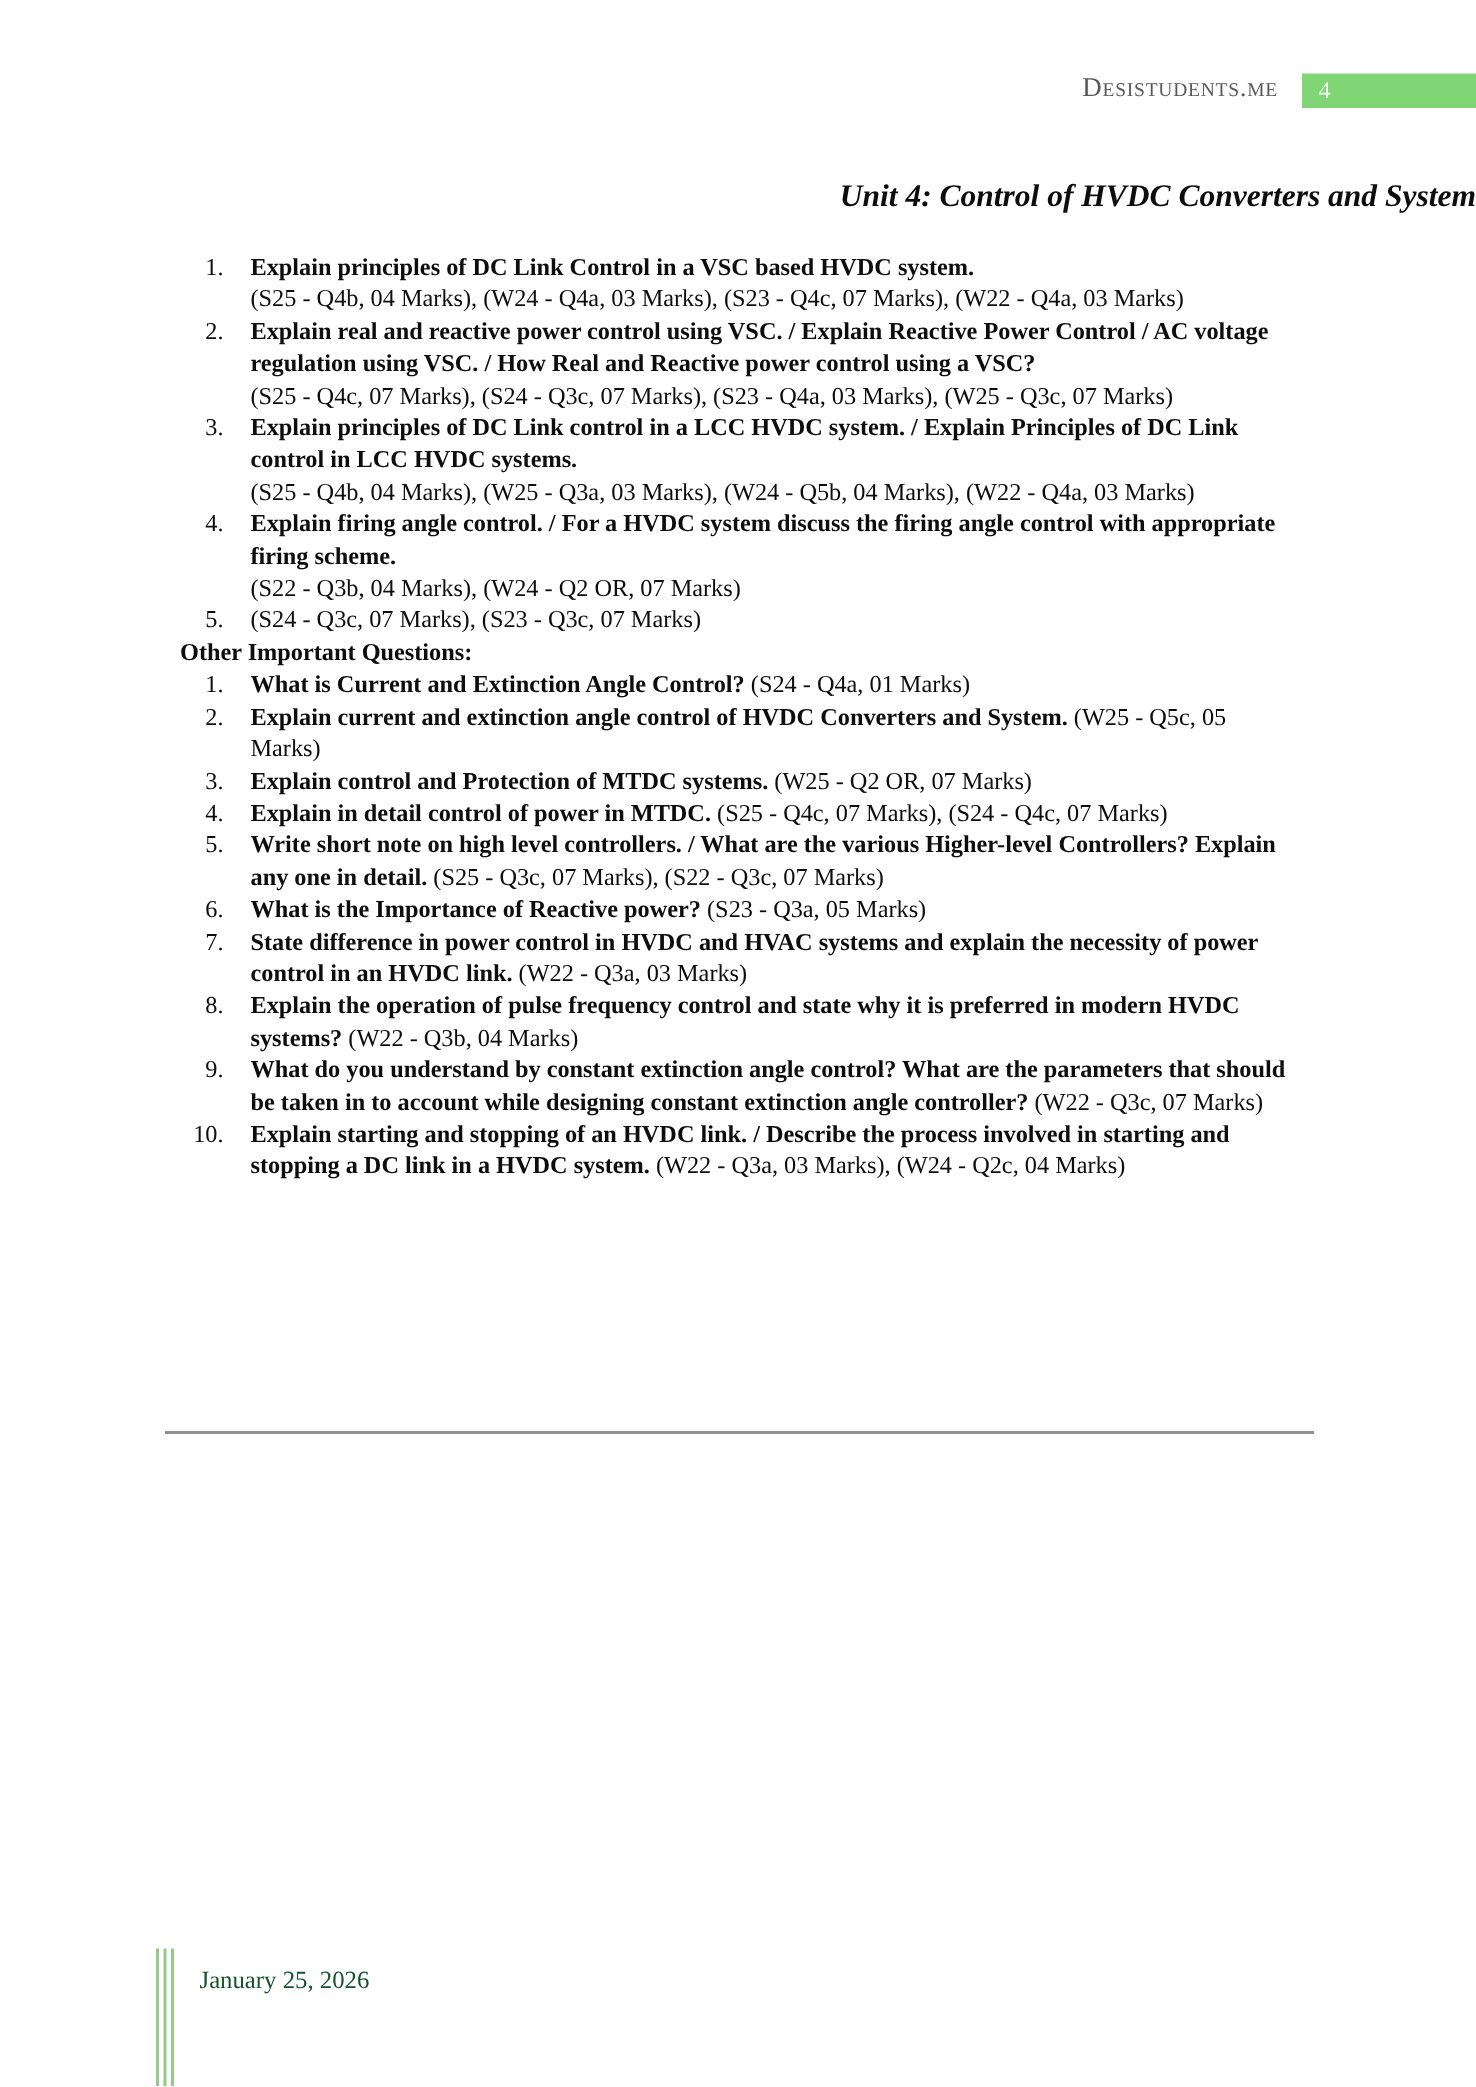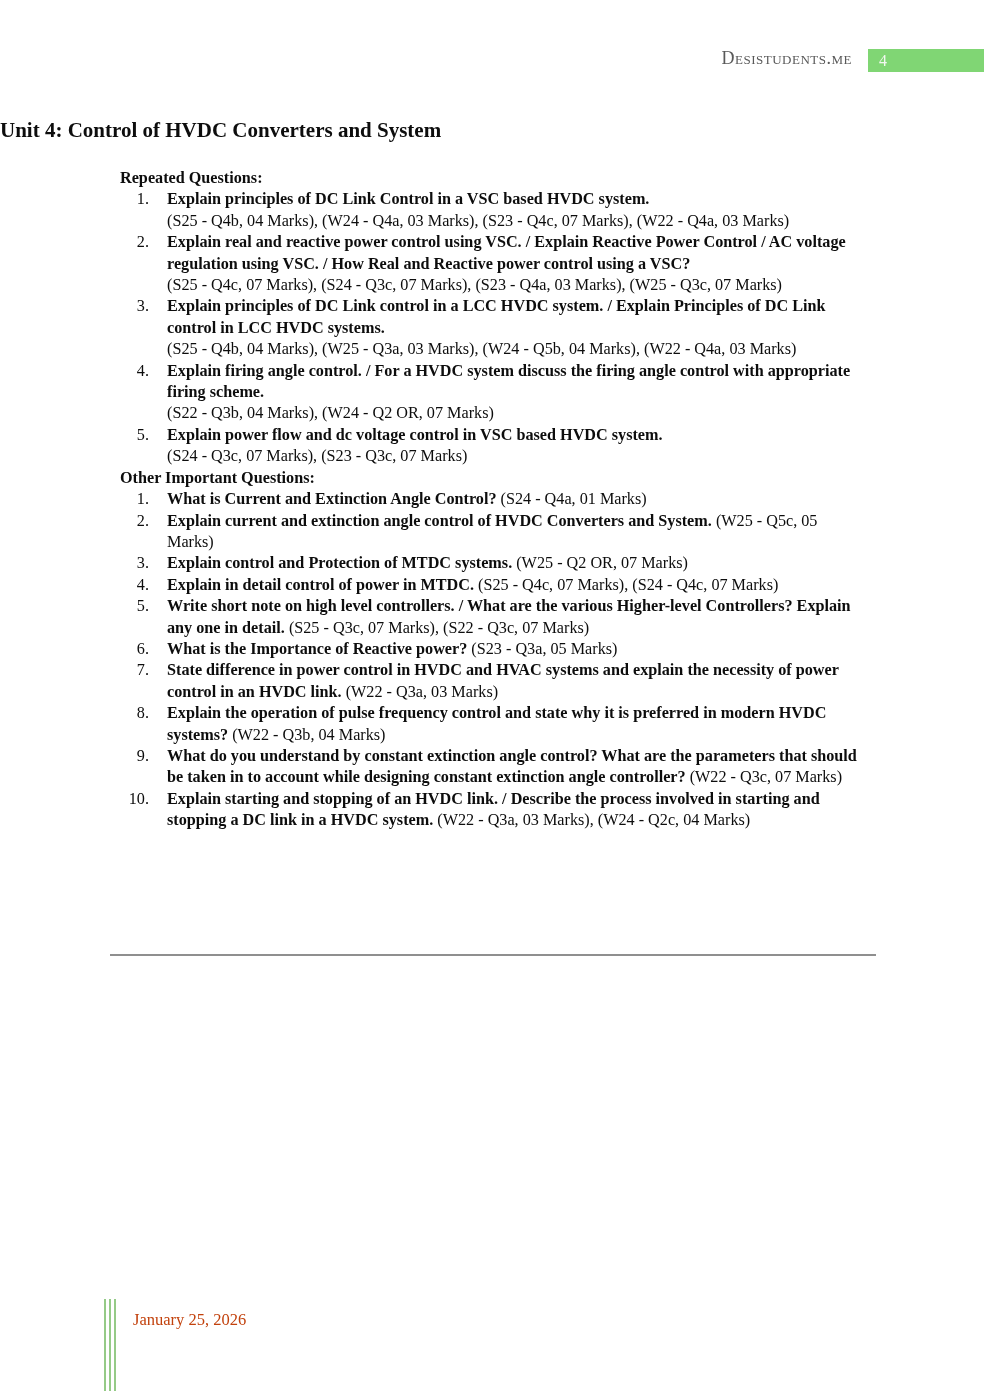--- a/index.html
+++ b/index.html
@@ -38,23 +38,24 @@
     font-size: 16px;
     color: var(--badge-text, #f2f7f0);
   }
 
   
   .doc-title {
     position: absolute;
     top: 118px;
     left: 0;
     width: 100%;
-    text-align: left;
+    text-align: right;
     font-weight: bold;
     font-size: 21px;
+    font-style: italic;
   }
 
   
   .content {
     position: absolute;
     top: 168px;
     left: 120px;
     width: 746px;
     font-size: 16.2px;
     line-height: 21.4px;
@@ -96,37 +97,36 @@
   .footer-lines .vline {
     width: 2px;
     margin-right: 3px;
     background: var(--footer-line-green, #95ca87);
   }
   .footer-date {
     position: absolute;
     left: 133px;
     top: 1310px;
     font-size: 16.5px;
-    color: #c2410c;
+    color: #14532d;
   }
 </style>
 </head>
 <body>
 
 <div class="page">
 
   <div class="site-name">Desistudents.me</div>
   <div class="page-badge">
     <span>4</span>
   </div>
 
   <div class="doc-title">Unit 4: Control of HVDC Converters and System</div>
 
   <div class="content">
-      <div class="section-heading">Repeated Questions:</div>
       <div class="q-item">
         <div class="q-num">1.</div>
         <div class="q-body">
           <div class="q-text">Explain principles of DC Link Control in a VSC based HVDC system.</div>
           <div class="q-refs">(S25 - Q4b, 04 Marks), (W24 - Q4a, 03 Marks), (S23 - Q4c, 07 Marks), (W22 - Q4a, 03 Marks)</div>
         </div>
       </div>
       <div class="q-item">
         <div class="q-num">2.</div>
         <div class="q-body">
@@ -144,21 +144,20 @@
       <div class="q-item">
         <div class="q-num">4.</div>
         <div class="q-body">
           <div class="q-text">Explain firing angle control. / For a HVDC system discuss the firing angle control with appropriate firing scheme.</div>
           <div class="q-refs">(S22 - Q3b, 04 Marks), (W24 - Q2 OR, 07 Marks)</div>
         </div>
       </div>
       <div class="q-item">
         <div class="q-num">5.</div>
         <div class="q-body">
-          <div class="q-text">Explain power flow and dc voltage control in VSC based HVDC system.</div>
           <div class="q-refs">(S24 - Q3c, 07 Marks), (S23 - Q3c, 07 Marks)</div>
         </div>
       </div>
       <div class="section-heading">Other Important Questions:</div>
       <div class="q-item">
         <div class="q-num">1.</div>
         <div class="q-body"><span class="q-text">What is Current and Extinction Angle Control?</span><span class="q-refs-inline"> (S24 - Q4a, 01 Marks)</span></div>
       </div>
       <div class="q-item">
         <div class="q-num">2.</div>

